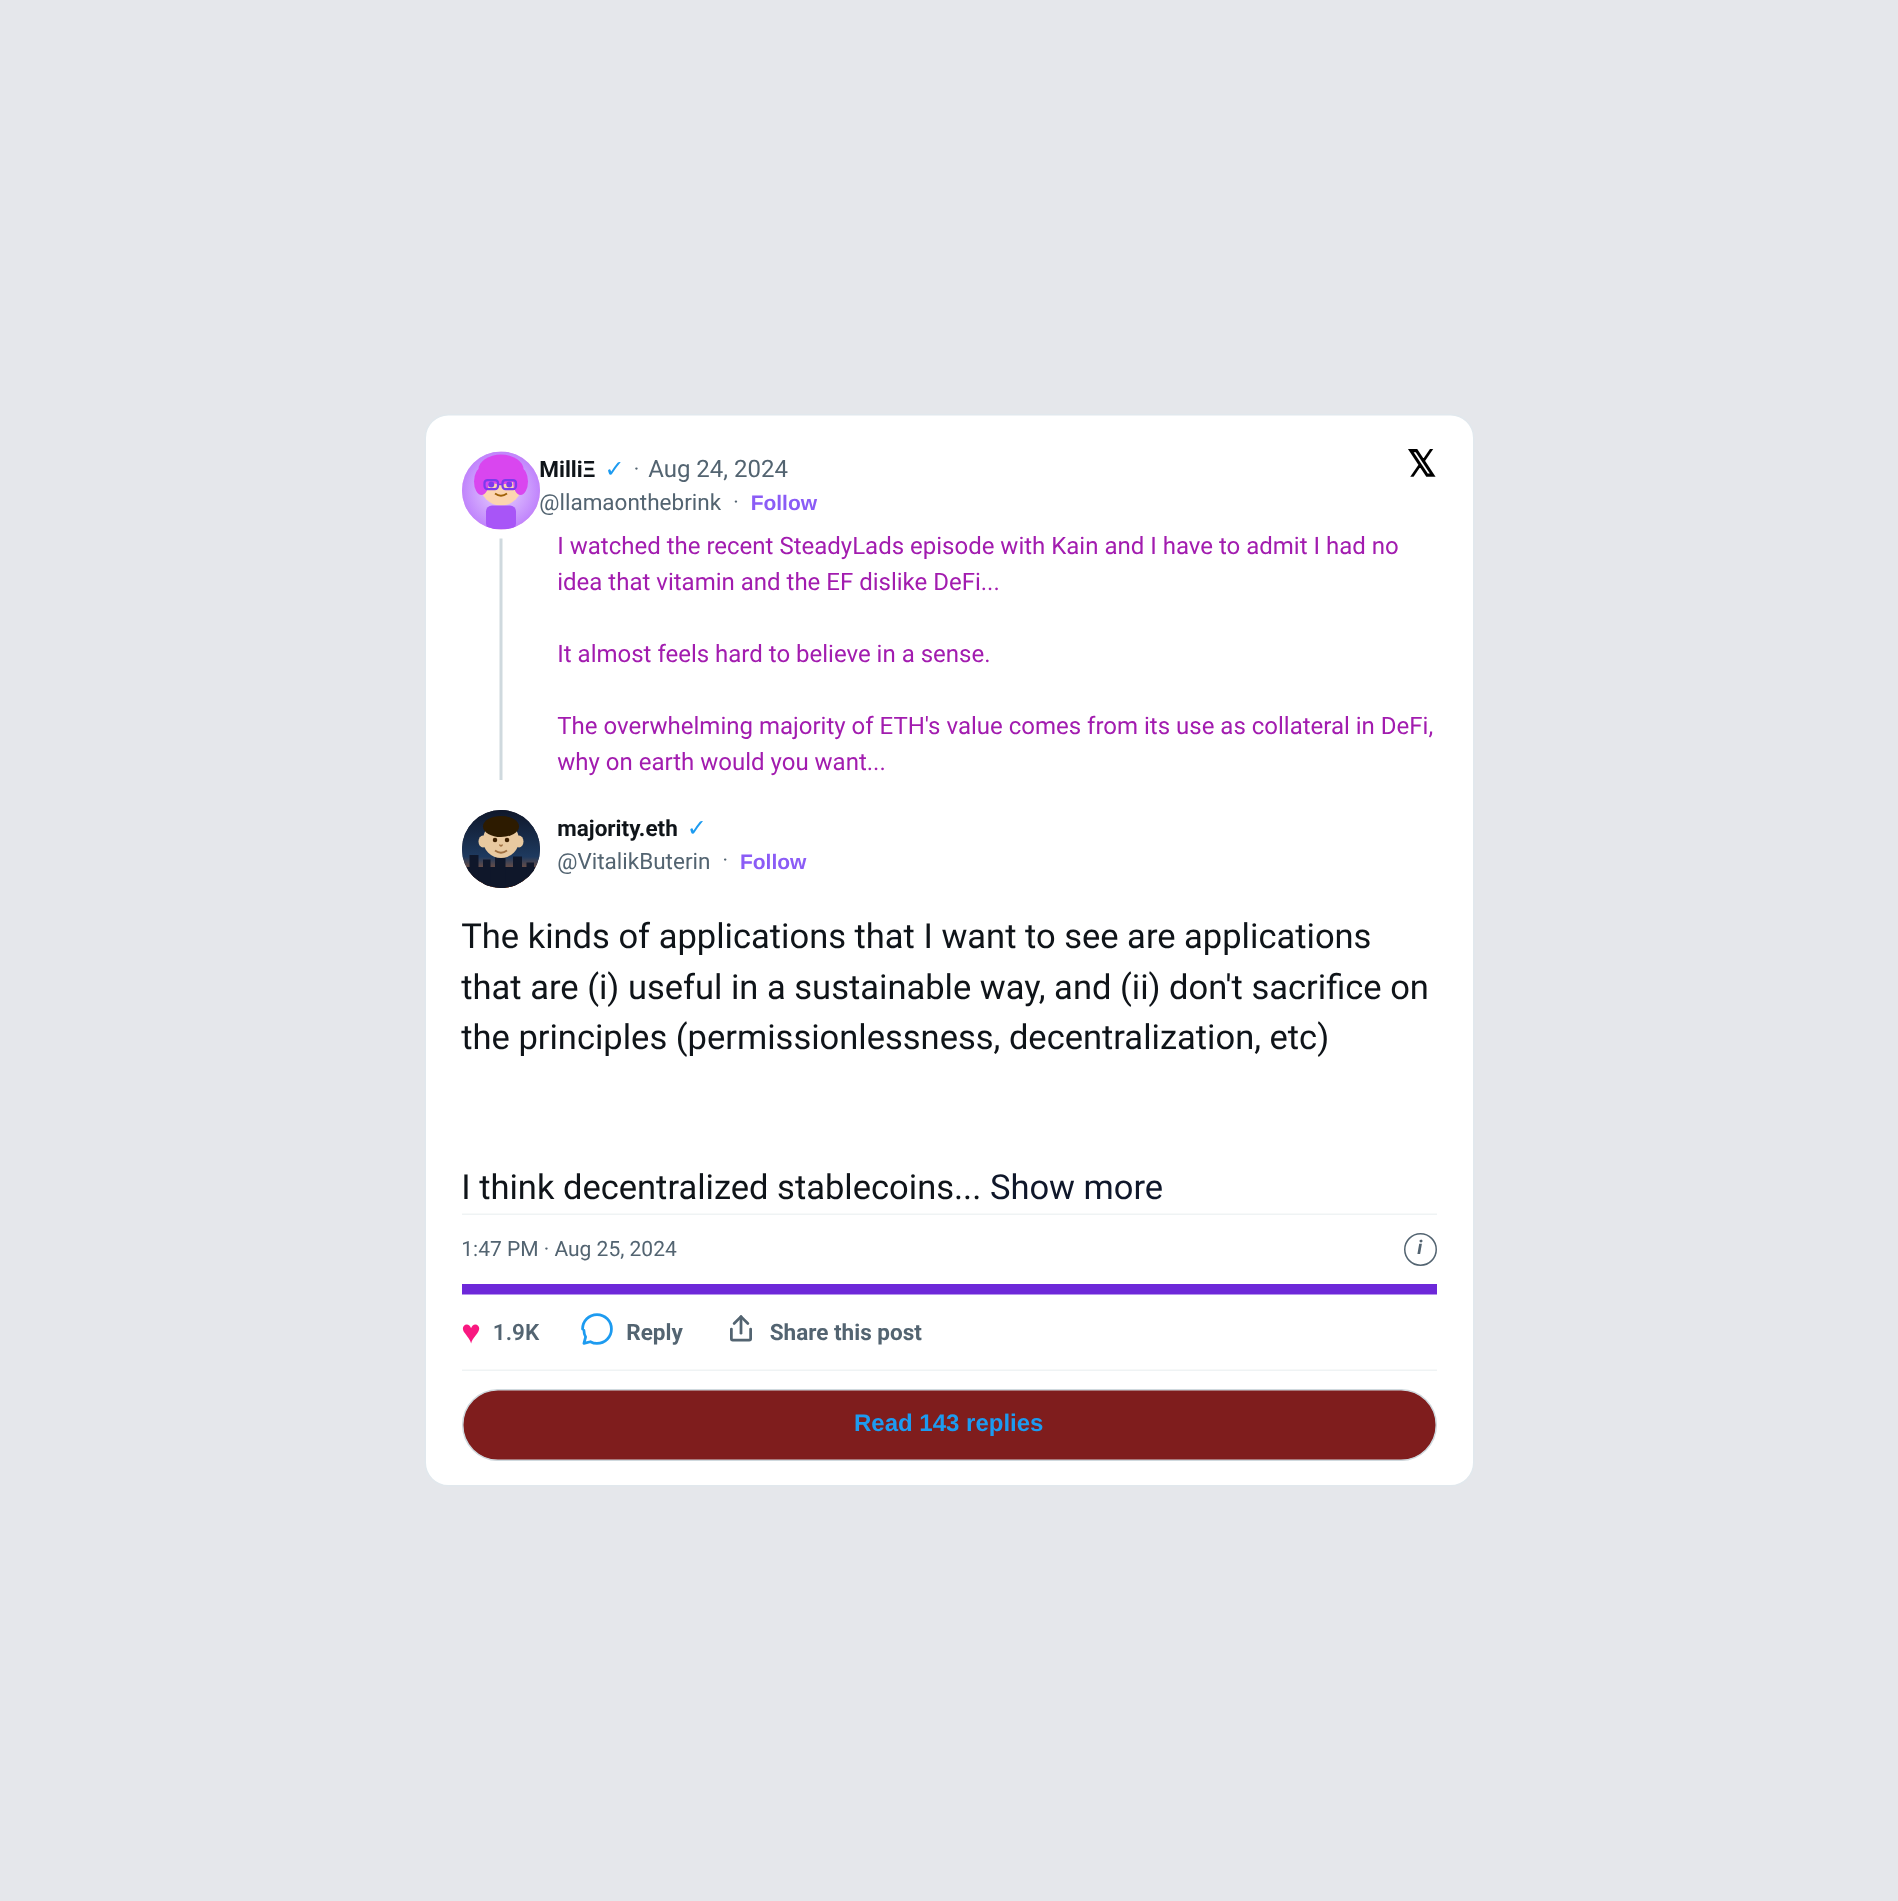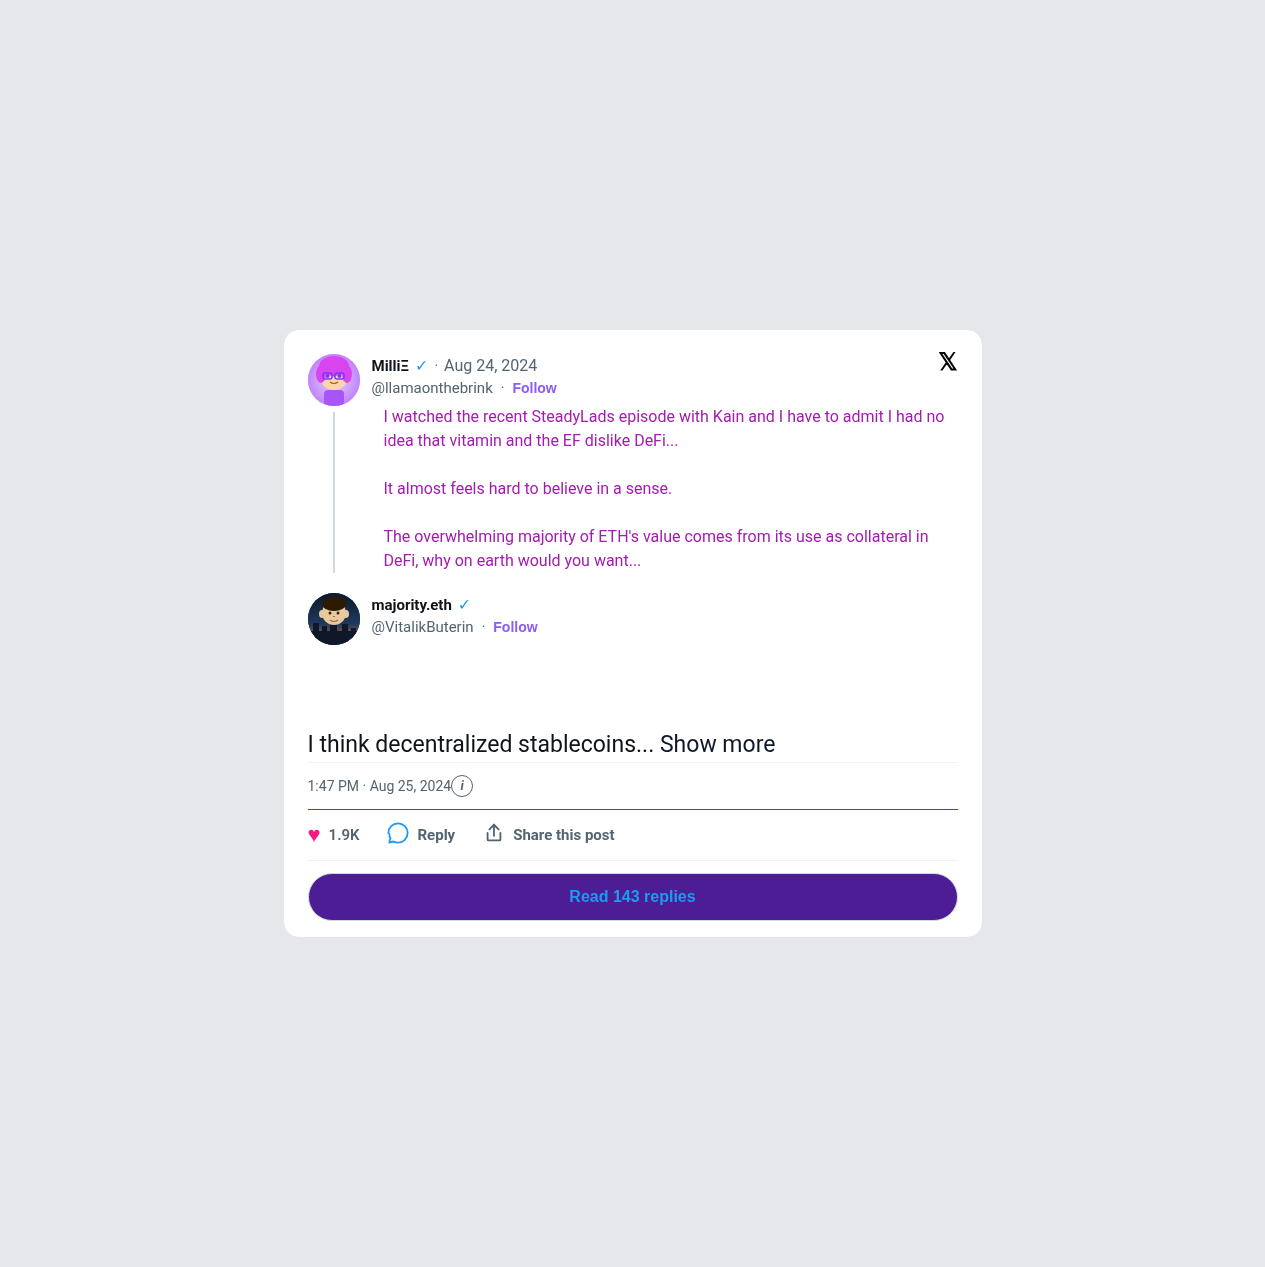--- a/index.html
+++ b/index.html
@@ -25,21 +25,20 @@
       top: 20px;
       right: 24px;
       font-size: 24px;
       font-weight: 900;
       color: #000;
       line-height: 1;
     }
     
     .quoted-tweet {
       display: flex;
-      gap: 12px;
       margin-bottom: 20px;
     }
     .quoted-left {
       display: flex;
       flex-direction: column;
       align-items: center;
     }
     .thread-line {
       width: 2px;
       background: #cfd9de;
@@ -121,23 +120,24 @@
     }
     .show-more {
       color: #0f172a;
       cursor: pointer;
     }
 
     
     .meta-row {
       display: flex;
       align-items: center;
+      justify-content: space-between;
       padding: 12px 0 12px 0;
       border-top: 1px solid #eff3f4;
-      border-bottom: 1px solid #6d28d9;
+      border-bottom: 7px solid #6d28d9;
       margin-bottom: 12px;
     }
     .meta-time {
       color: #536471;
       font-size: 14px;
     }
     .info-icon {
       width: 22px;
       height: 22px;
       border-radius: 50%;
@@ -182,21 +182,21 @@
       color: #f91880;
     }
 
     
     .read-replies-btn {
       display: block;
       width: 100%;
       padding: 14px;
       border: 1.5px solid #cfd9de;
       border-radius: 50px;
-      background: #4c1d95;
+      background: #7f1d1d;
       text-align: center;
       font-size: 16px;
       font-weight: 700;
       color: #1d9bf0;
       cursor: pointer;
     }
 
     
     .millie-face {
       width: 52px;
@@ -320,20 +320,21 @@
       </div>
       <div class="handle-row">
         <span class="handle">@VitalikButerin</span>
         <span class="dot-sep">·</span>
         <button class="follow-btn">Follow</button>
       </div>
     </div>
   </div>
 
   <div class="main-tweet-body">
+    <p>The kinds of applications that I want to see are applications that are (i) useful in a sustainable way, and (ii) don't sacrifice on the principles (permissionlessness, decentralization, etc)</p>
     <br>
     <br>
     <p>
       <span>I think decentralized stablecoins...</span>
       <span class="show-more">Show more</span>
     </p>
   </div>
 
   <div class="meta-row">
     <span class="meta-time">1:47 PM · Aug 25, 2024</span>

